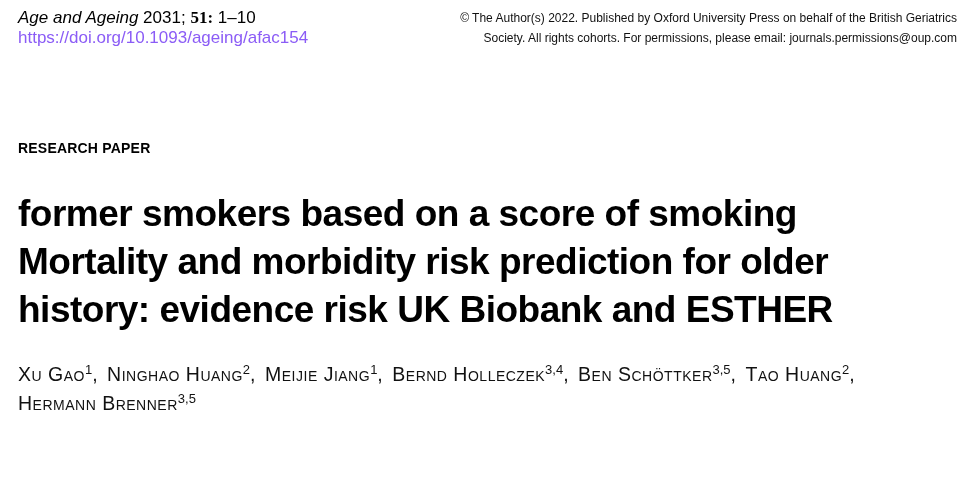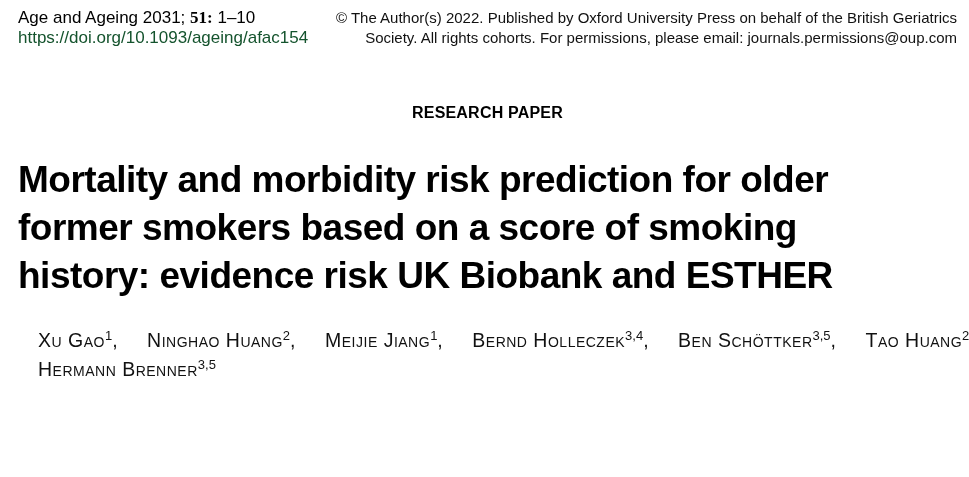--- a/index.html
+++ b/index.html
@@ -23,60 +23,59 @@
   .masthead {
     display: flex;
     justify-content: space-between;
     align-items: flex-start;
   }
   .citation {
     font-size: 17px;
     line-height: 20px;
     white-space: nowrap;
   }
-  .citation .journal-name { }
+  .citation .journal-name { font-style: italic; }
   .citation .volume { font-weight: 700; font-family: Liberation Serif, serif; }
   .doi-line { font-size: 17px; line-height: 20px; }
   .doi-link {
-    color: #14532d;
+    color: #8b5cf6;
     text-decoration: none;
     cursor: pointer;
   }
   .copyright {
-    font-size: 15px;
+    font-size: 12px;
     line-height: 20px;
     text-align: right;
     max-width: 655px;
     color: #111111;
   }
   .section-label {
-    margin-top: 56px;
-    font-size: 16px;
+    margin-top: 92px;
+    font-size: 14px;
     font-weight: 700;
     letter-spacing: 0.2px;
-    text-align: center;
   }
   .title {
     margin: 34px 0 0 0;
     font-size: 37px;
     line-height: 48px;
     font-weight: 700;
     letter-spacing: -0.5px;
     color: #000000;
   }
   .authors {
     margin-top: 26px;
     font-size: 19.5px;
     line-height: 29px;
     font-variant: small-caps;
     letter-spacing: 0.5px;
     color: #111111;
     max-width: 935px;
   }
-  .author { margin-right: 9px; white-space: nowrap; margin-left: 20px; }
+  .author { margin-right: 9px; white-space: nowrap; }
   .author sup {
     font-variant: normal;
     font-size: 13px;
     line-height: 0;
     vertical-align: super;
     letter-spacing: 0;
   }
 </style>
 </head>
 <body>
@@ -94,20 +93,20 @@
     </div>
     <div class="copyright">
       <div>© The Author(s) 2022. Published by Oxford University Press on behalf of the British Geriatrics</div>
       <div>Society. All rights cohorts. For permissions, please email: journals.permissions@oup.com</div>
     </div>
   </div>
 
   <div class="section-label">RESEARCH PAPER</div>
 
   <h1 class="title">
+    <div>former smokers based on a score of smoking</div>
     <div>Mortality and morbidity risk prediction for older</div>
-    <div>former smokers based on a score of smoking</div>
     <div>history: evidence risk UK Biobank and ESTHER</div>
   </h1>
 
   <div class="authors"><span class="author">Xu Gao<sup>1</sup>,</span><span class="author">Ninghao Huang<sup>2</sup>,</span><span class="author">Meijie Jiang<sup>1</sup>,</span><span class="author">Bernd Holleczek<sup>3,4</sup>,</span><span class="author">Ben Schöttker<sup>3,5</sup>,</span><span class="author">Tao Huang<sup>2</sup>,</span><br><span class="author">Hermann Brenner<sup>3,5</sup></span></div>
 
 </div>
 
 </body></html>

